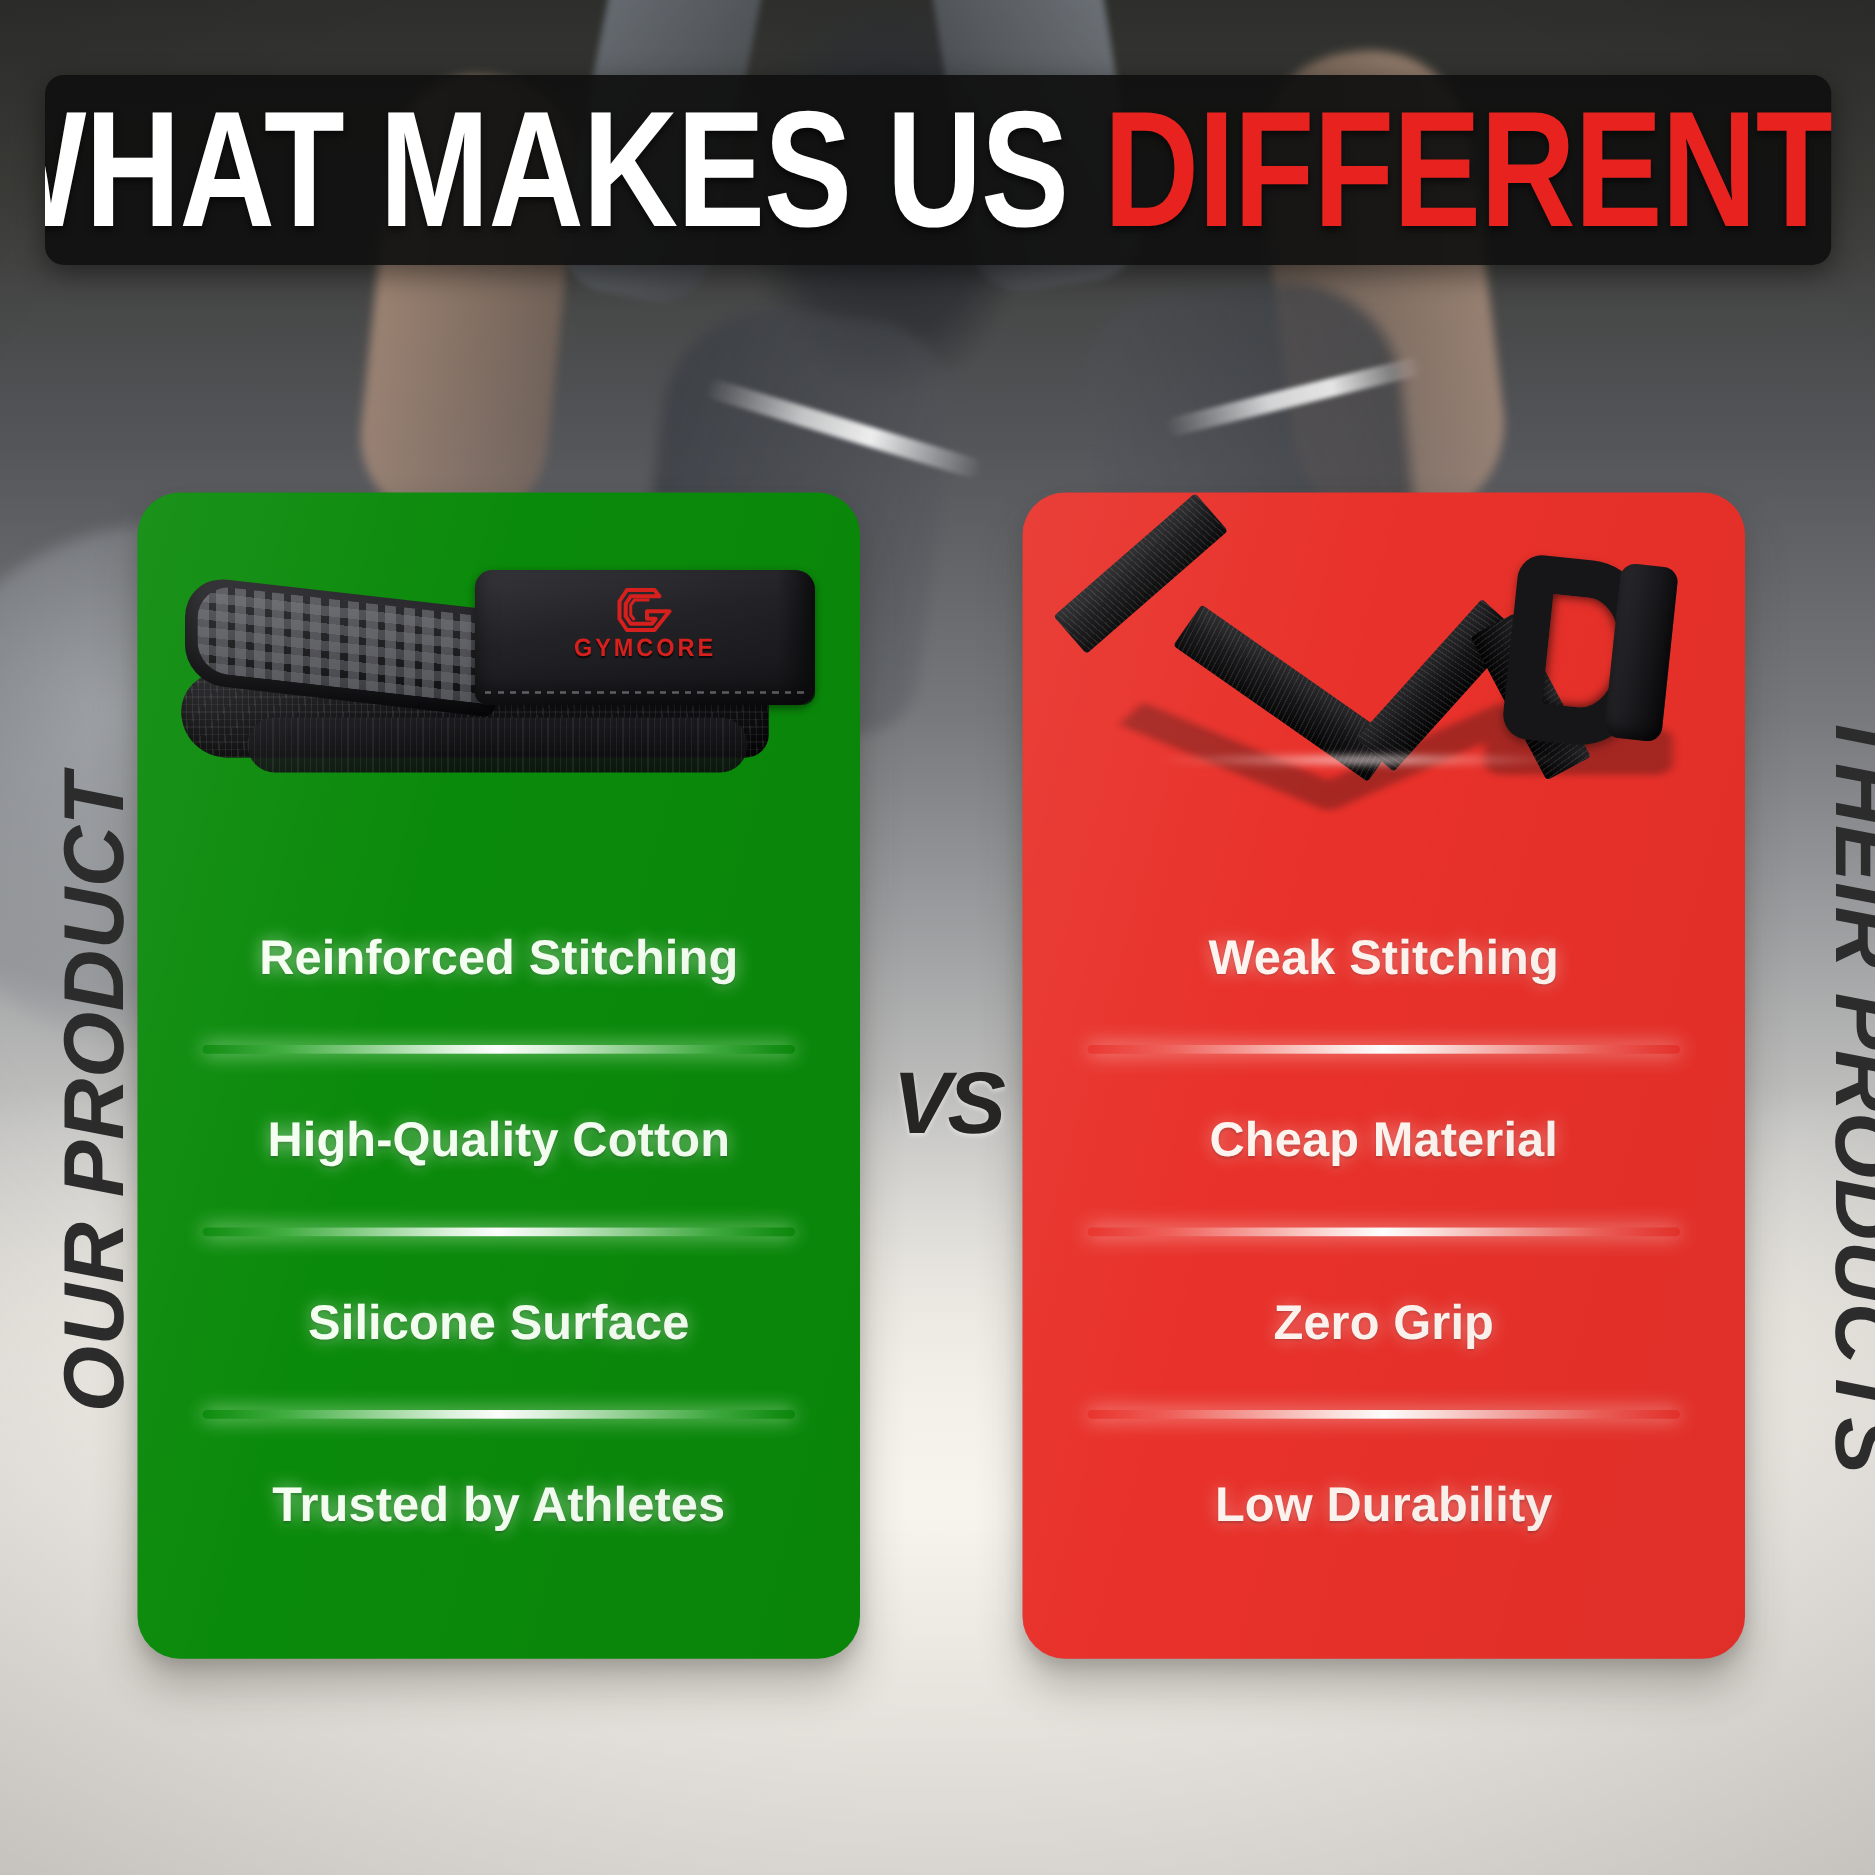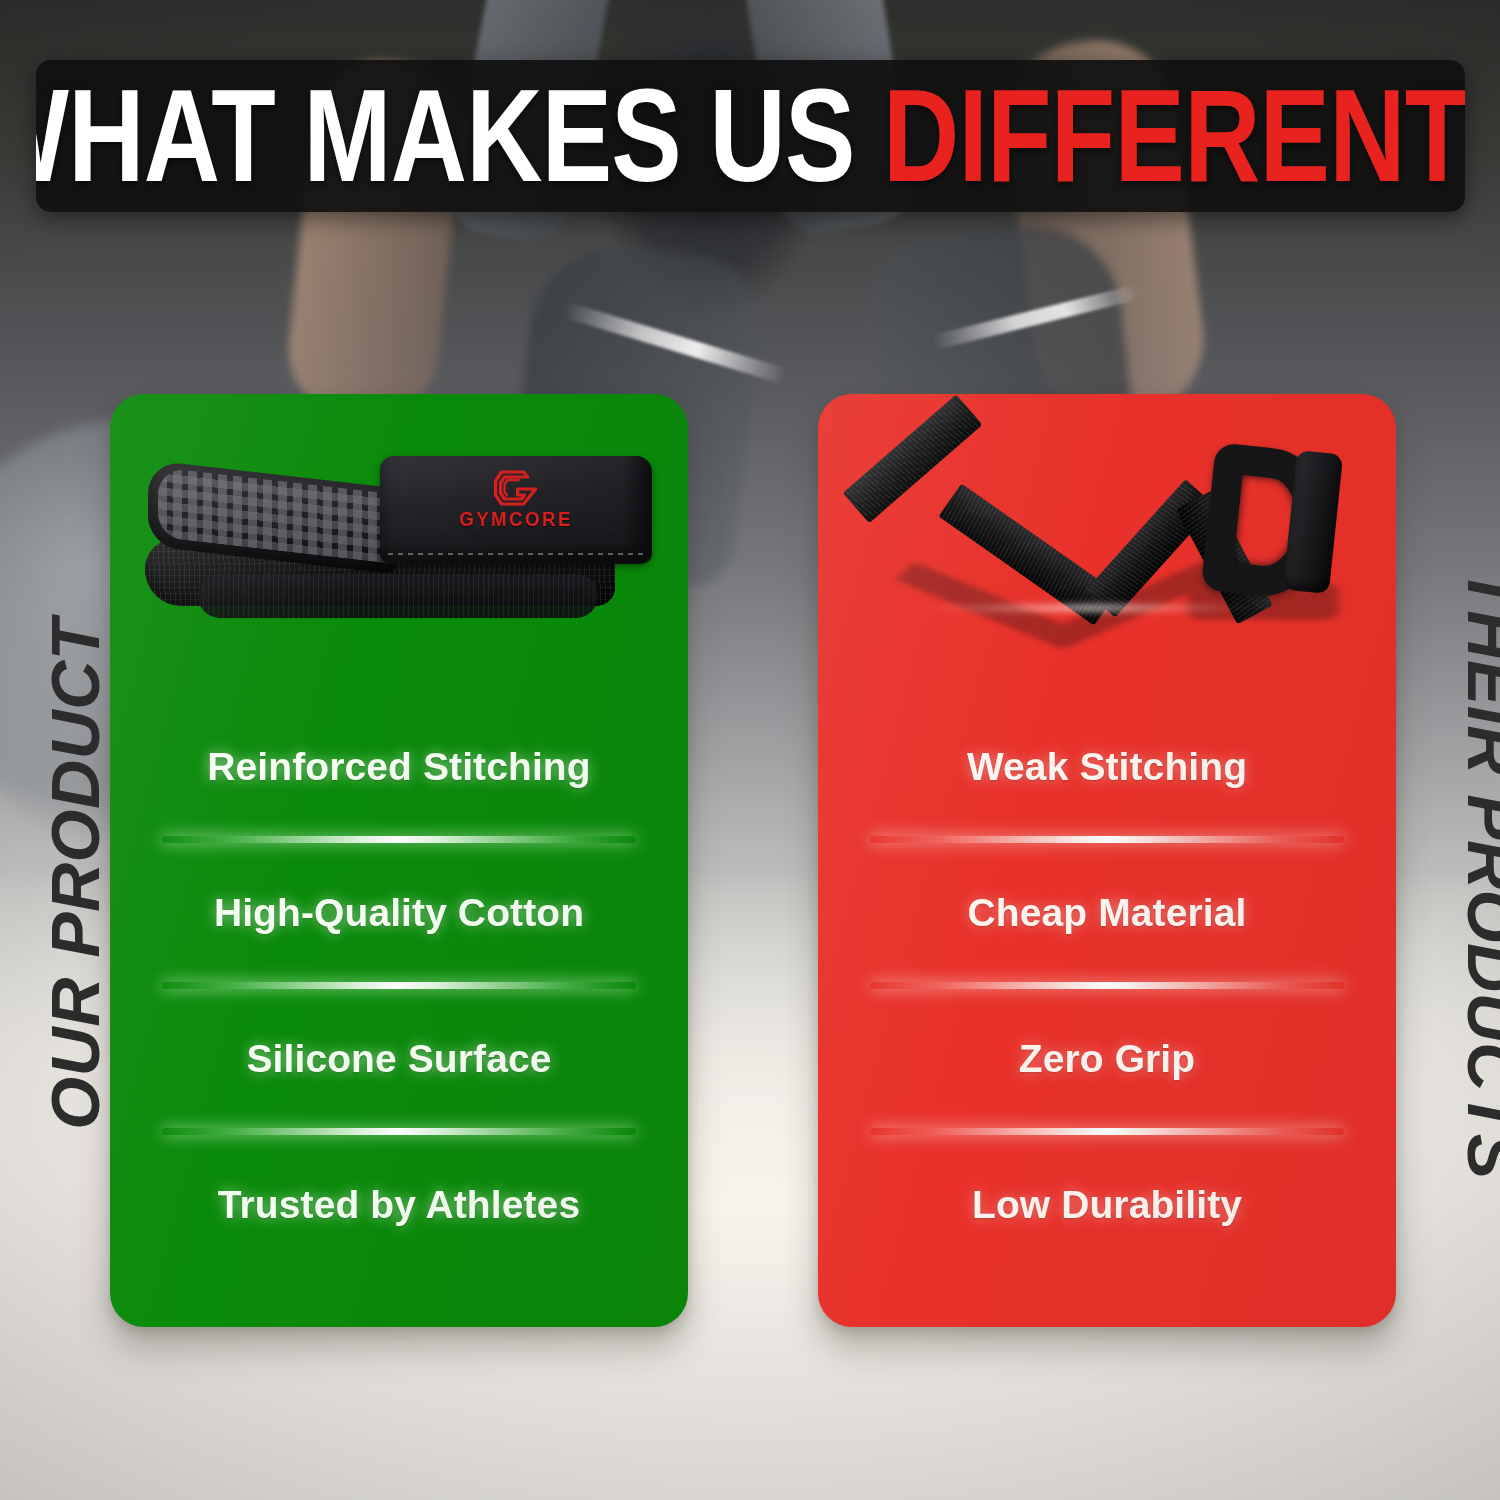--- a/index.html
+++ b/index.html
@@ -536,14 +536,15 @@
       </div>
       <div class="feature-row">
         <div class="feature-text">Low Durability</div>
 
       </div>
     </div>
 
     <div class="card-sheen"></div>
   </div>
 
+  <div class="vs-badge">VS</div>
 
 </div>
 
 </body></html>

